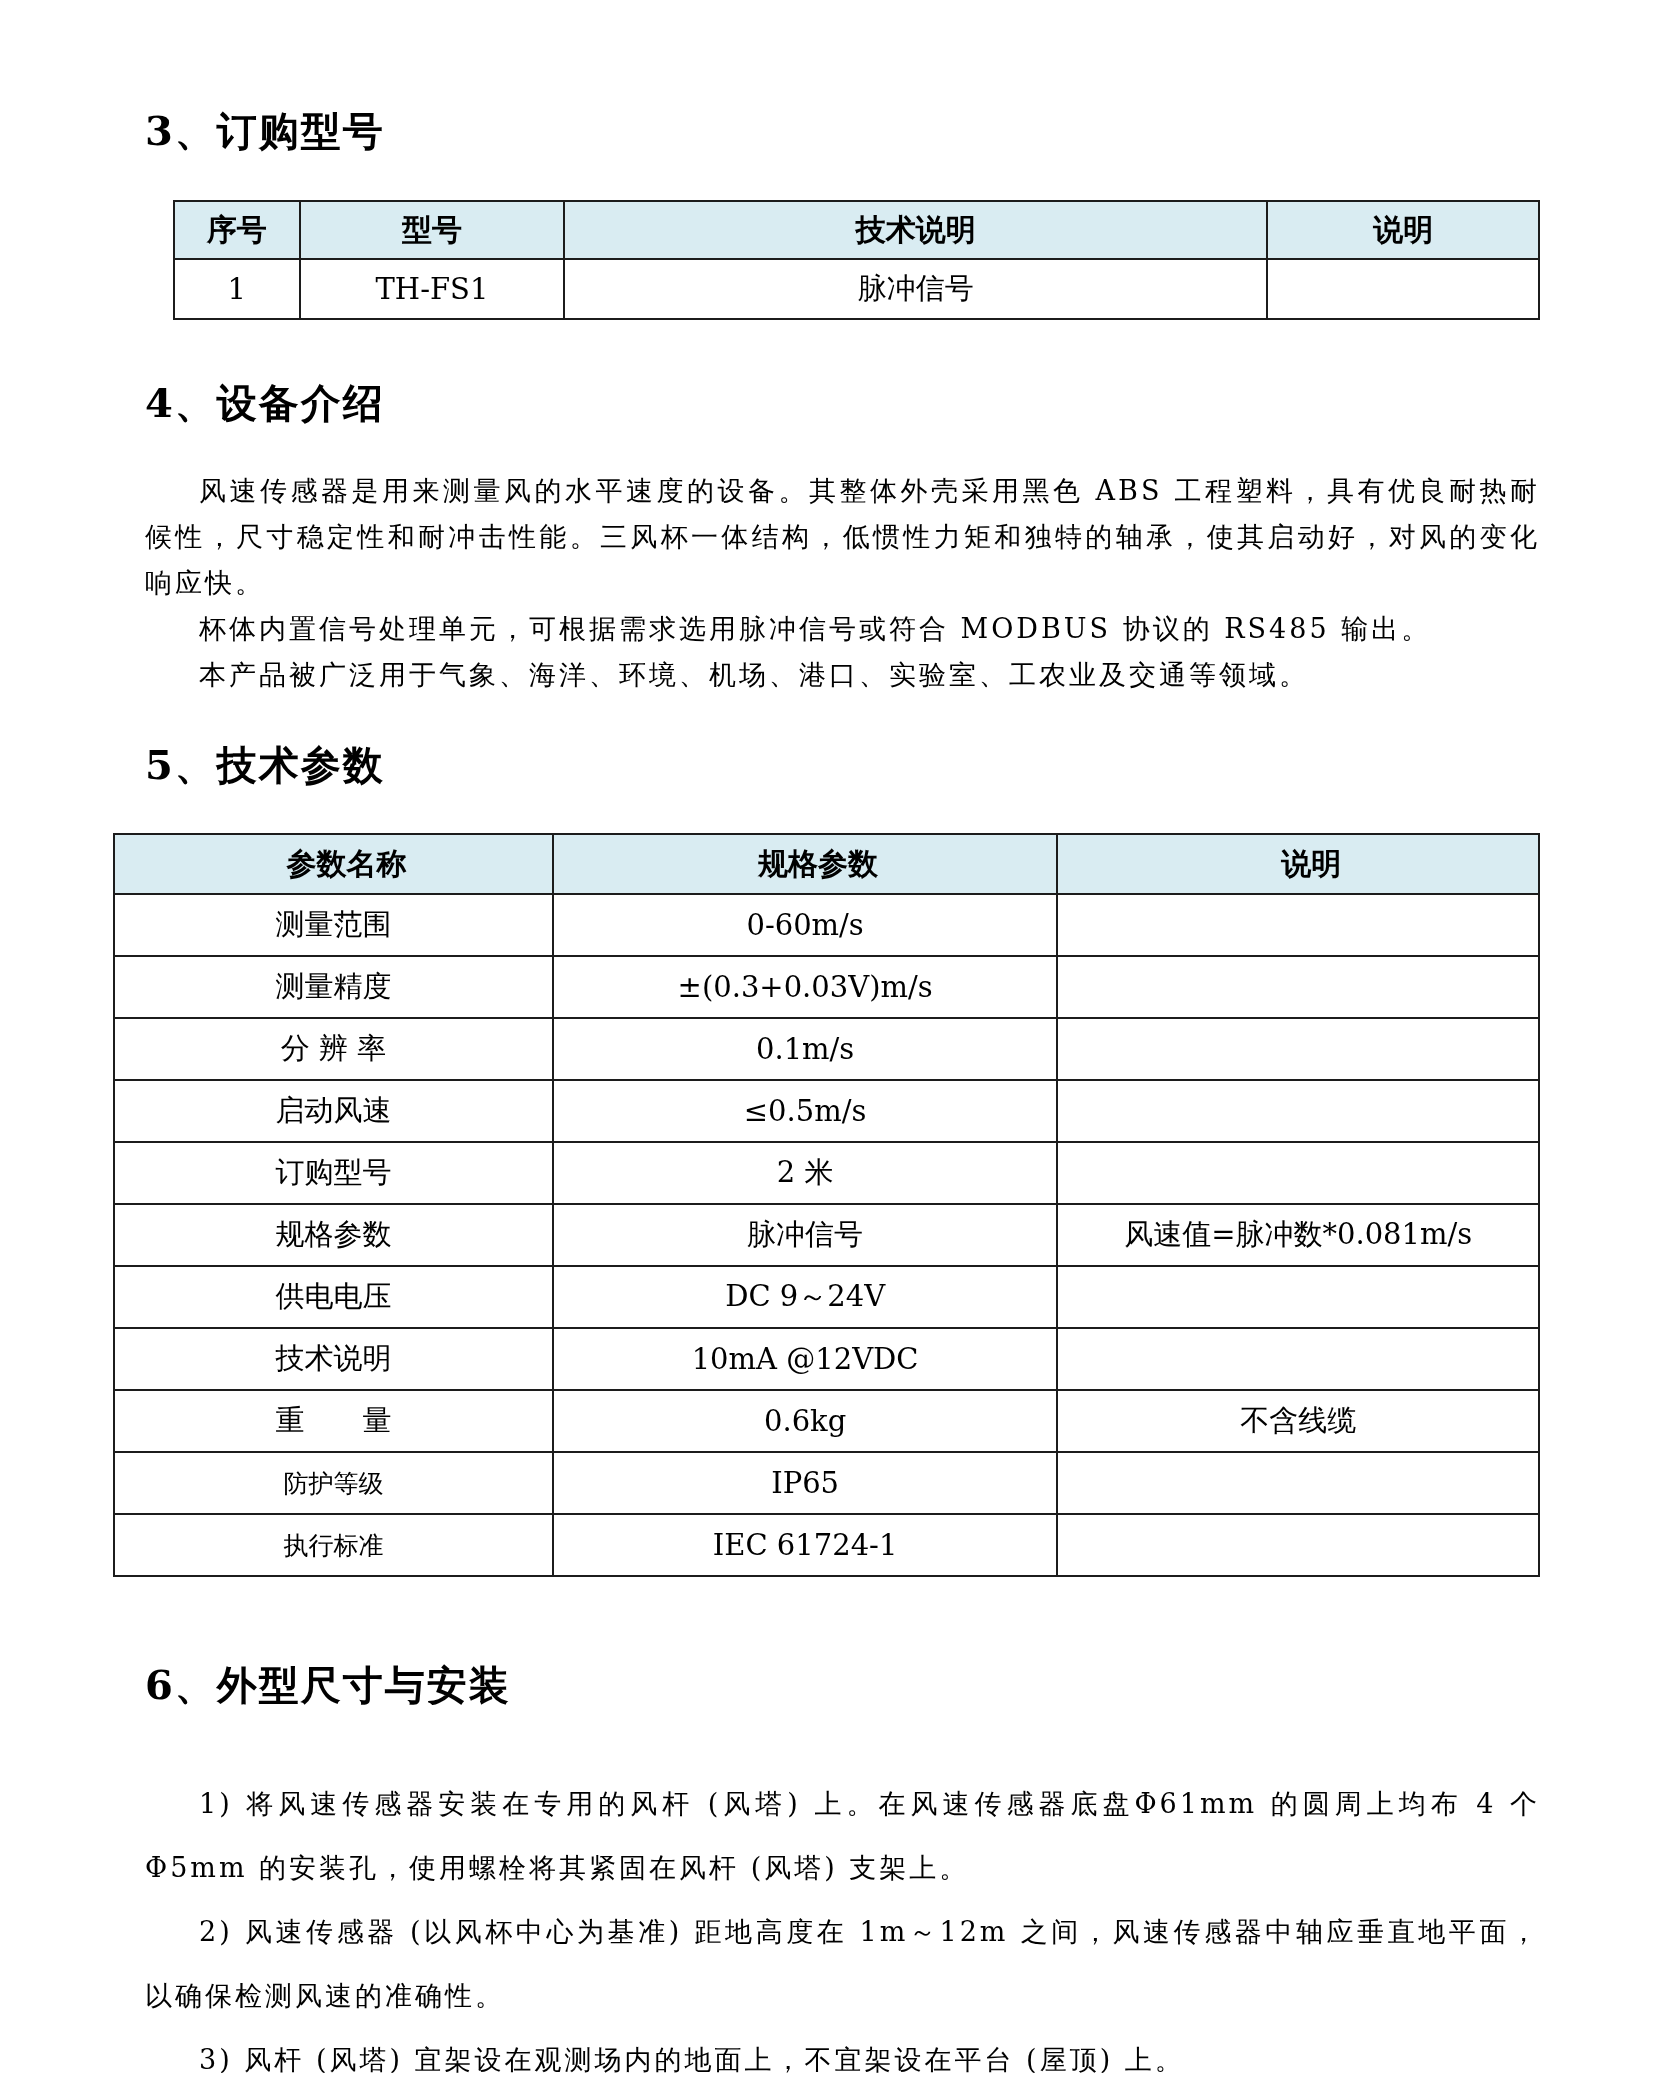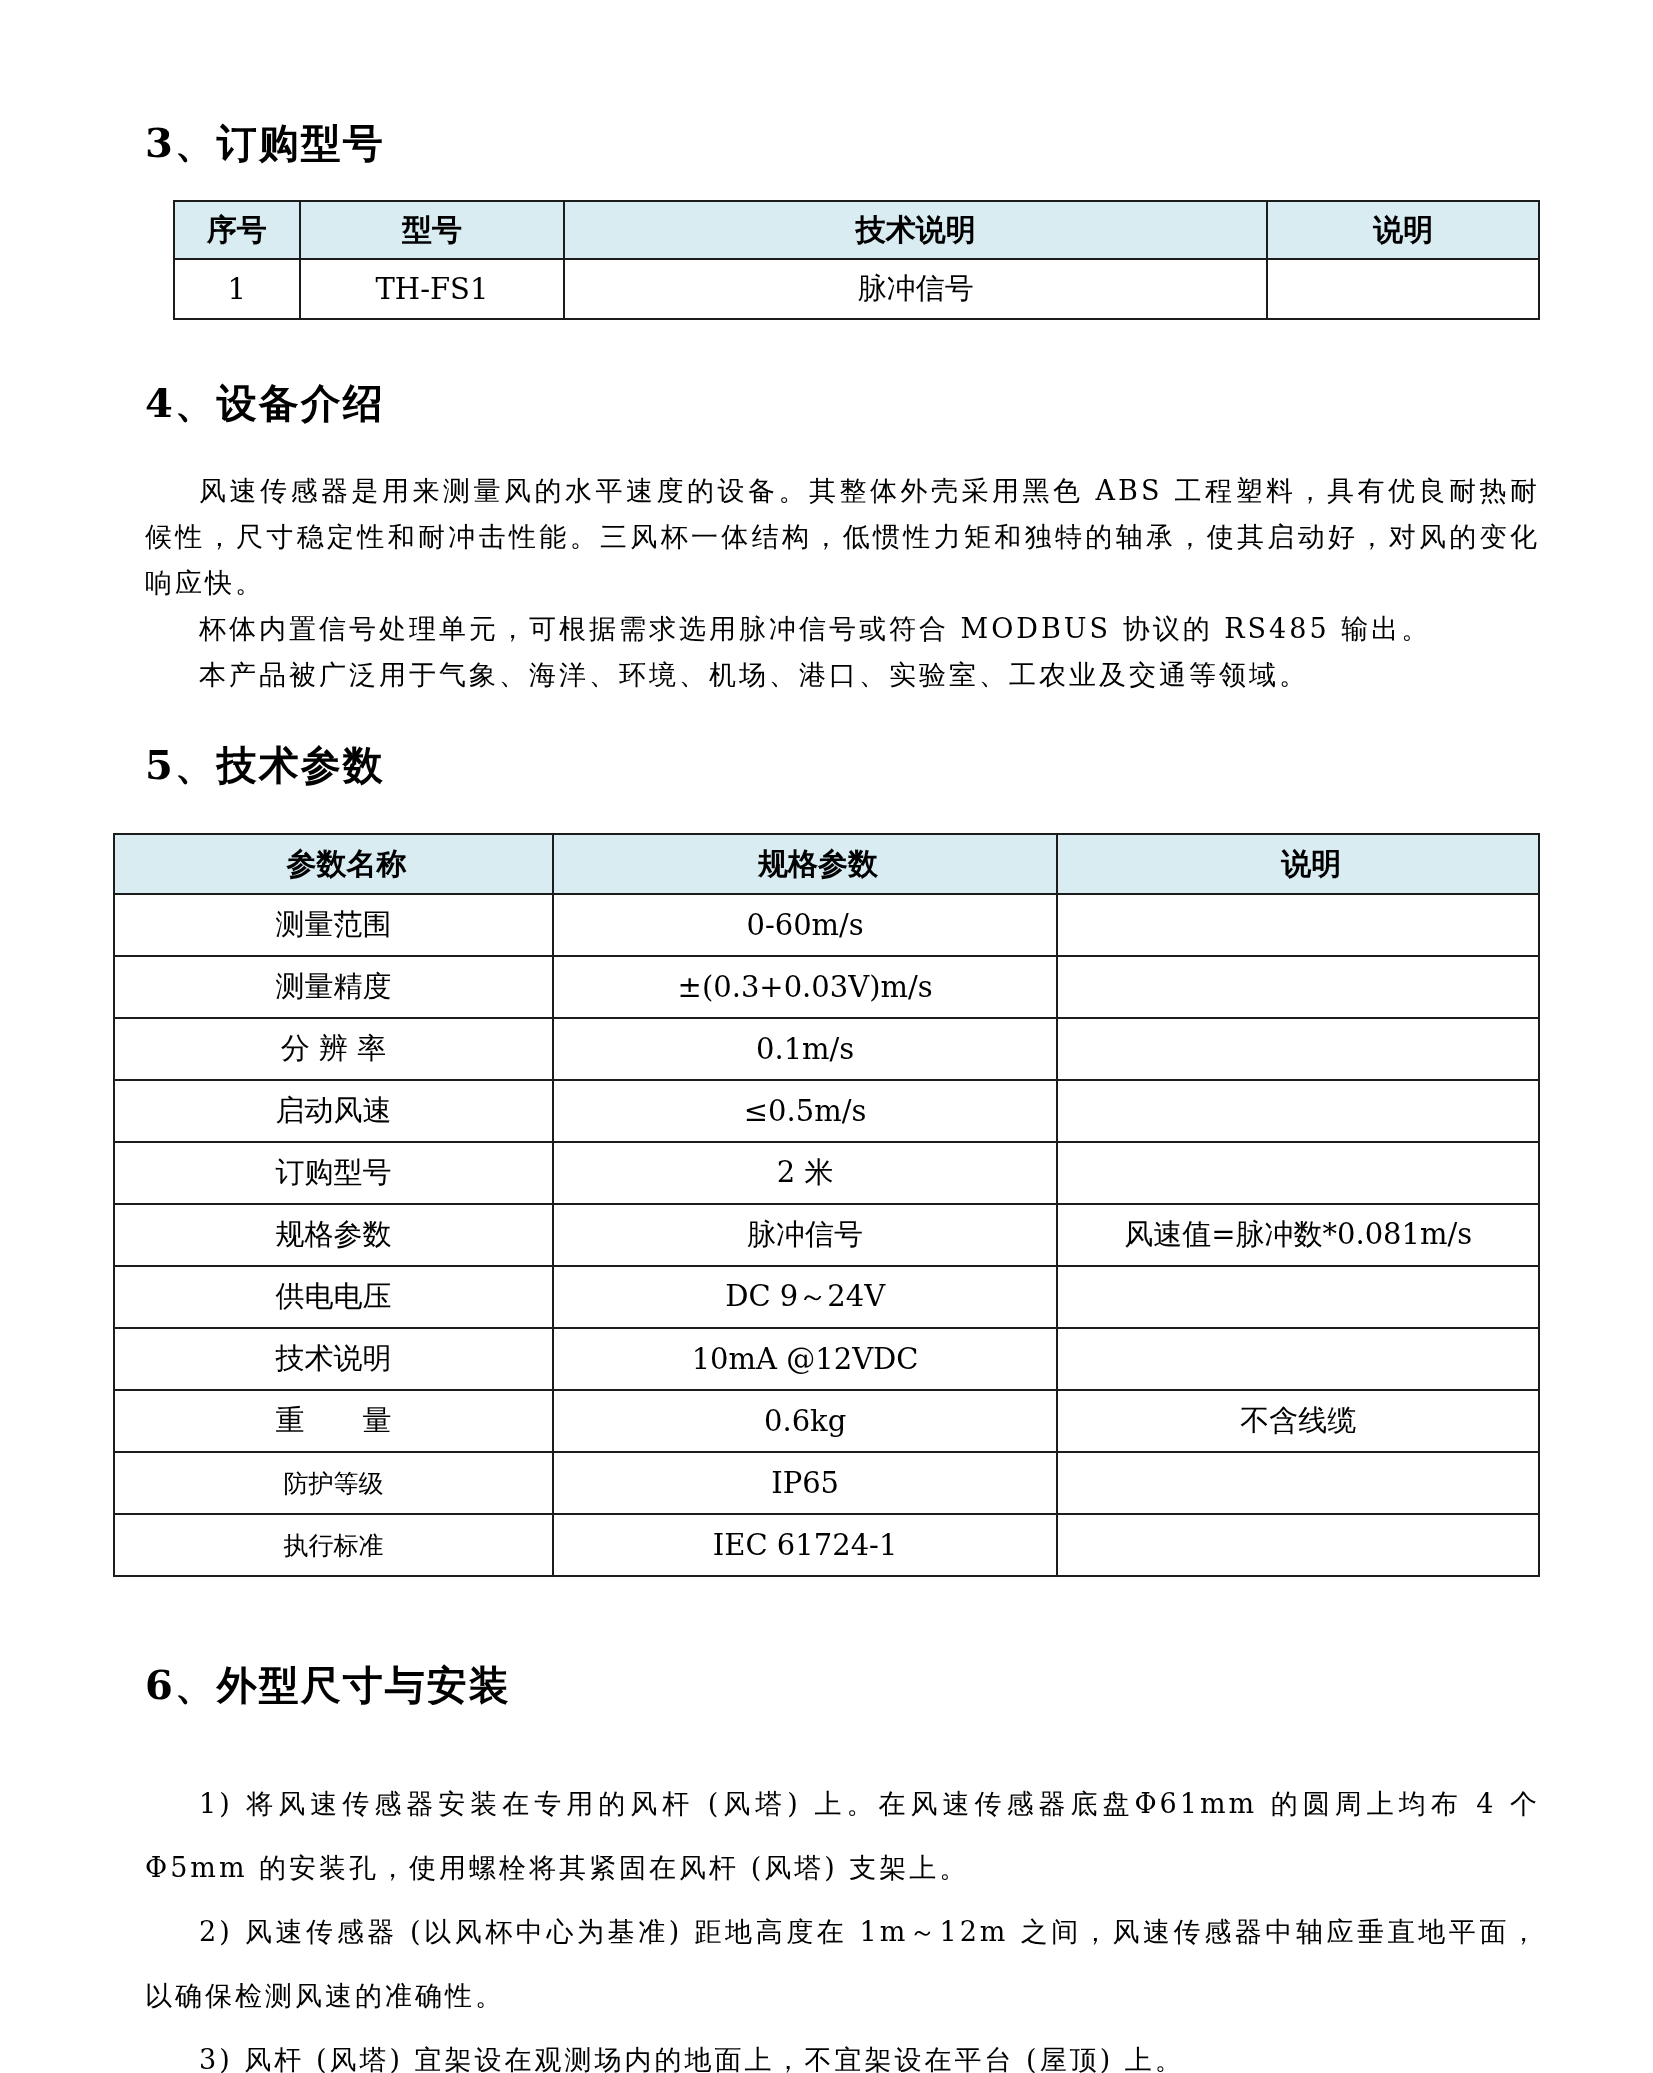--- a/index.html
+++ b/index.html
@@ -14,21 +14,21 @@
   }
   .heading{
     position:absolute;
     left:145px;
     margin:0;
     font-size:40px;
     font-weight:600;
     letter-spacing:2px;
     white-space:nowrap;
   }
-  #h-order{top:116px;}
+  #h-order{top:104px;}
   #h-intro{top:376px;}
   #h-spec{top:738px;}
   #h-install{top:1658px;}
 
   table{border-collapse:collapse;table-layout:fixed;position:absolute;}
   th,td{
     border:2px solid #1c1c1c;
     text-align:center;
     vertical-align:middle;
     font-weight:normal;

